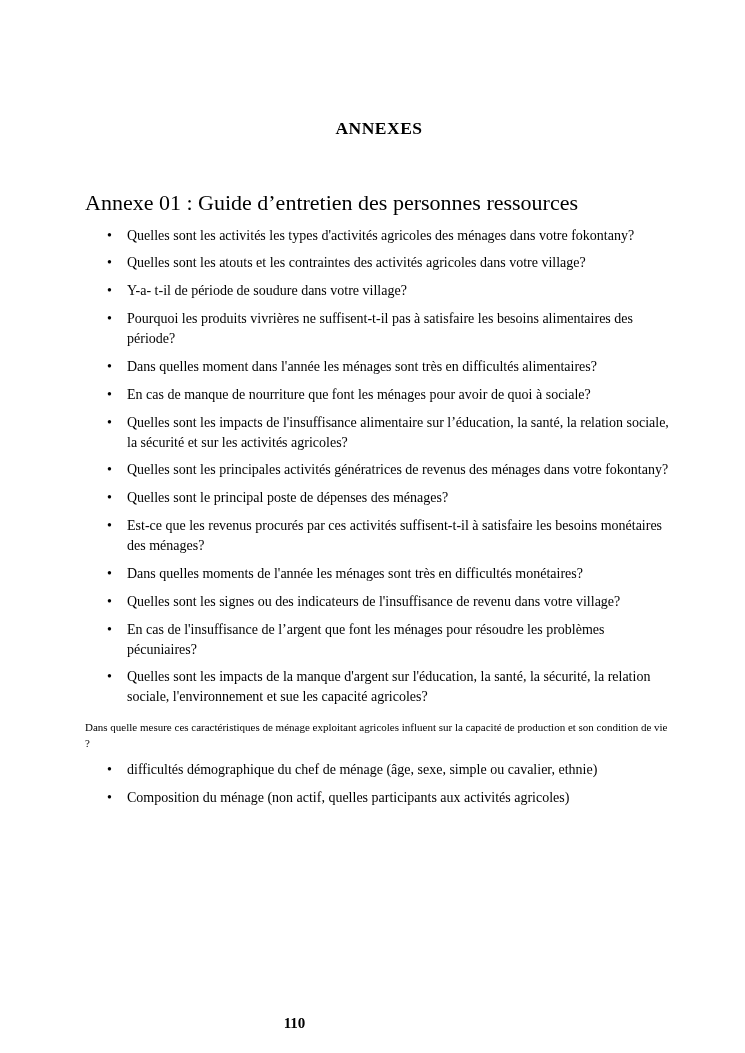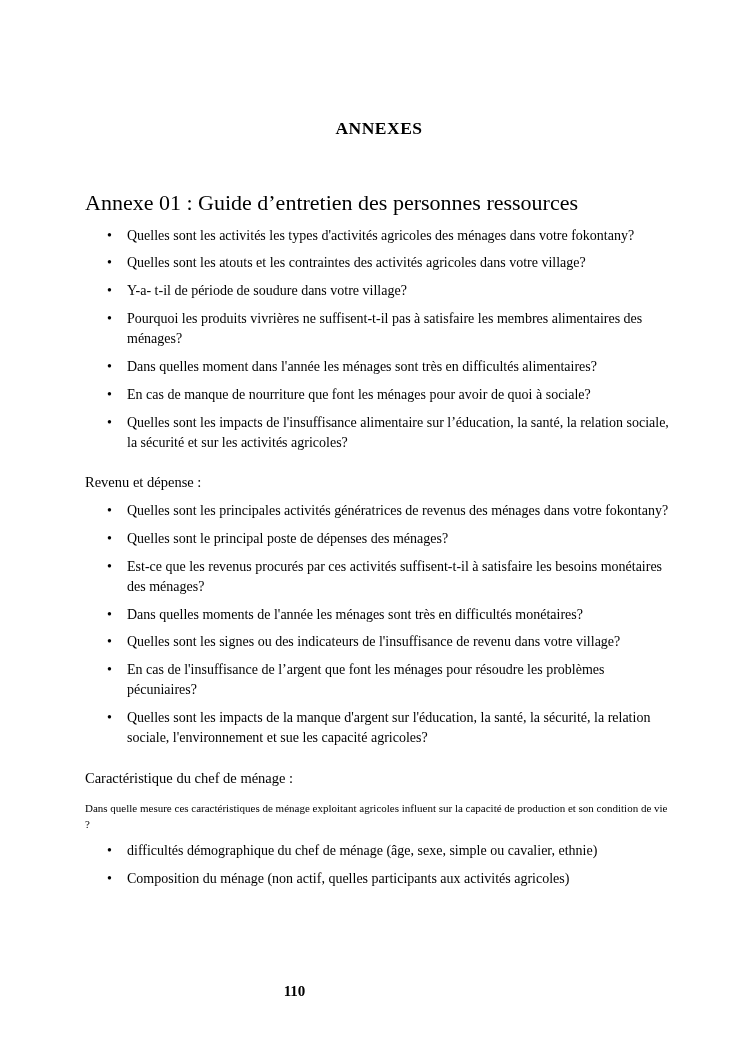--- a/index.html
+++ b/index.html
@@ -73,21 +73,21 @@
     width: 10px;
     display: inline-block;
   }
   ul.bullets li .bullet-text {
     display: block;
   }
   .page-number {
     position: absolute;
     left: 0;
     right: 0;
-    top: 983px;
+    top: 1015px;
     text-align: center;
     font-weight: bold;
     font-size: 15px;
   }
 </style>
 </head>
 <body>
 
 <div class="page">
   <div class="content">
@@ -104,37 +104,36 @@
       <li>
         <span class="bullet-dot">•</span>
         <span class="bullet-text">Quelles sont les atouts et les contraintes des activités agricoles dans votre village?</span>
       </li>
       <li>
         <span class="bullet-dot">•</span>
         <span class="bullet-text">Y-a- t-il de période de soudure dans votre village?</span>
       </li>
       <li>
         <span class="bullet-dot">•</span>
-        <span class="bullet-text">Pourquoi les produits vivrières ne suffisent-t-il pas à satisfaire les membres alimentaires des ménages?</span>
+        <span class="bullet-text">Pourquoi les produits vivrières ne suffisent-t-il pas à satisfaire les besoins alimentaires des période?</span>
       </li>
       <li>
         <span class="bullet-dot">•</span>
         <span class="bullet-text">Dans quelles moment dans l'année les ménages sont très en difficultés alimentaires?</span>
       </li>
       <li>
         <span class="bullet-dot">•</span>
         <span class="bullet-text">En cas de manque de nourriture que font les ménages pour avoir de quoi à sociale?</span>
       </li>
       <li>
         <span class="bullet-dot">•</span>
         <span class="bullet-text">Quelles sont les impacts de l'insuffisance alimentaire sur l’éducation, la santé, la relation sociale, la sécurité et sur les activités agricoles?</span>
       </li>
     </ul>
 
-    <div class="section-label">Revenu et dépense :</div>
     <ul class="bullets">
       <li>
         <span class="bullet-dot">•</span>
         <span class="bullet-text">Quelles sont les principales activités génératrices de revenus des ménages dans votre fokontany?</span>
       </li>
       <li>
         <span class="bullet-dot">•</span>
         <span class="bullet-text">Quelles sont le principal poste de dépenses des ménages?</span>
       </li>
       <li>
@@ -152,21 +151,20 @@
       <li>
         <span class="bullet-dot">•</span>
         <span class="bullet-text">En cas de l'insuffisance de l’argent que font les ménages pour résoudre les problèmes pécuniaires?</span>
       </li>
       <li>
         <span class="bullet-dot">•</span>
         <span class="bullet-text">Quelles sont les impacts de la manque d'argent sur l'éducation, la santé, la sécurité, la relation sociale, l'environnement et sue les capacité agricoles?</span>
       </li>
     </ul>
 
-    <div class="section-label">Caractéristique du chef de ménage :</div>
     <div class="para">Dans quelle mesure ces caractéristiques de ménage exploitant agricoles influent sur la capacité de production et son condition de vie ?</div>
     <ul class="bullets">
       <li>
         <span class="bullet-dot">•</span>
         <span class="bullet-text">difficultés démographique du chef de ménage (âge, sexe, simple ou cavalier, ethnie)</span>
       </li>
       <li>
         <span class="bullet-dot">•</span>
         <span class="bullet-text">Composition du ménage (non actif, quelles participants aux activités agricoles)</span>
       </li>

